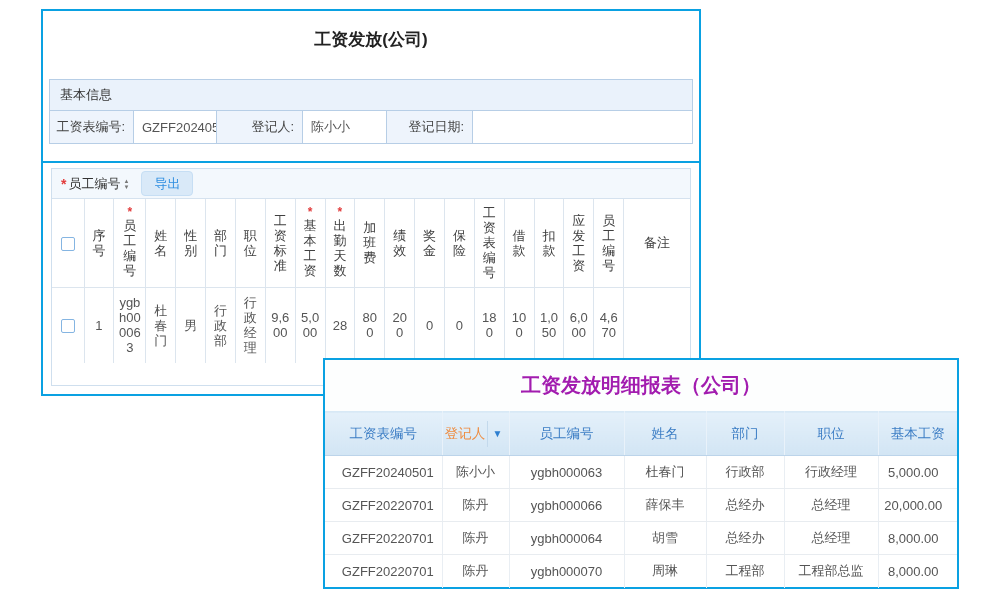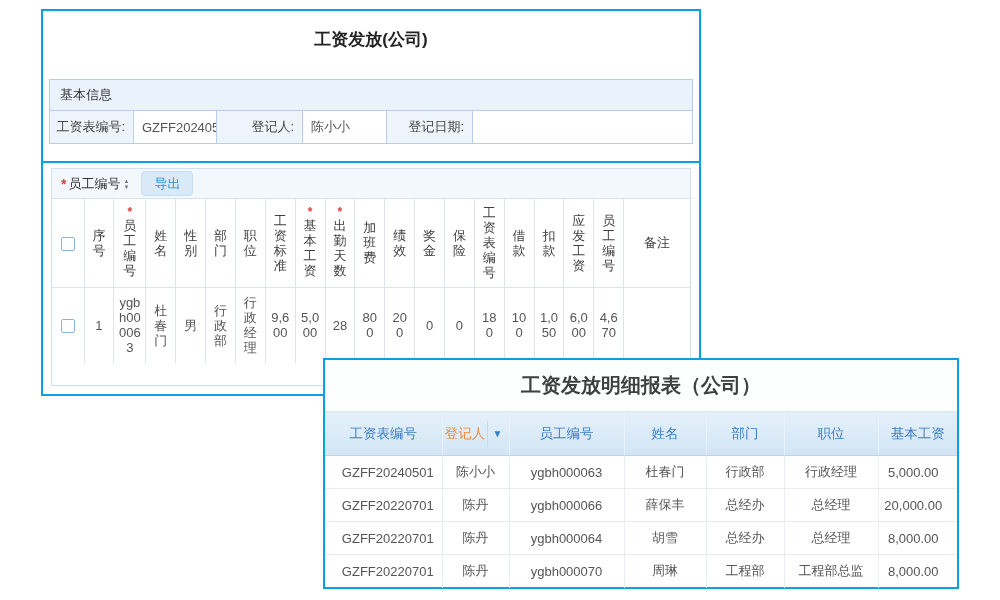--- a/index.html
+++ b/index.html
@@ -46,21 +46,21 @@
   table.dtable tbody td { color:#555; }
   .hreq { display:block; line-height:11px; font-size:12px; }
   .cbox { appearance:none; -webkit-appearance:none; width:14px; height:14px; margin:0;
     border:1px solid #85b5e2; border-radius:2px; background:#fff; vertical-align:middle; cursor:pointer; }
   
   .panel2 {
     position:absolute; left:323px; top:358px; width:636px; height:231px;
     box-sizing:border-box; border:2px solid #0aa1e2; background:#fff; z-index:2;
   }
   .p2-title { height:51px; display:flex; align-items:center; justify-content:center;
-    font-size:20px; font-weight:bold; color:#404040; background:#fdfefe; }
+    font-size:20px; font-weight:bold; color:#a21caf; background:#fdfefe; }
   table.rtable { width:100%; border-collapse:collapse; table-layout:fixed; }
   table.rtable thead th {
     height:44px; box-sizing:border-box; font-weight:normal; font-size:13.5px; color:#3a7cc4;
     background:linear-gradient(#e4f0fa,#d2e5f4); border-right:1px solid #e9f2fa;
     border-bottom:1px solid #bcd4ea; border-top:1px solid #d8e9f6; text-align:center; cursor:pointer;
   }
   table.rtable thead th:last-child { border-right:none; }
   table.rtable thead th.sorted { color:#ee8c40; }
   .th-flex { display:flex; align-items:center; justify-content:flex-start; height:100%; }
   .th-flex .flabel { flex:1; text-align:center; }

